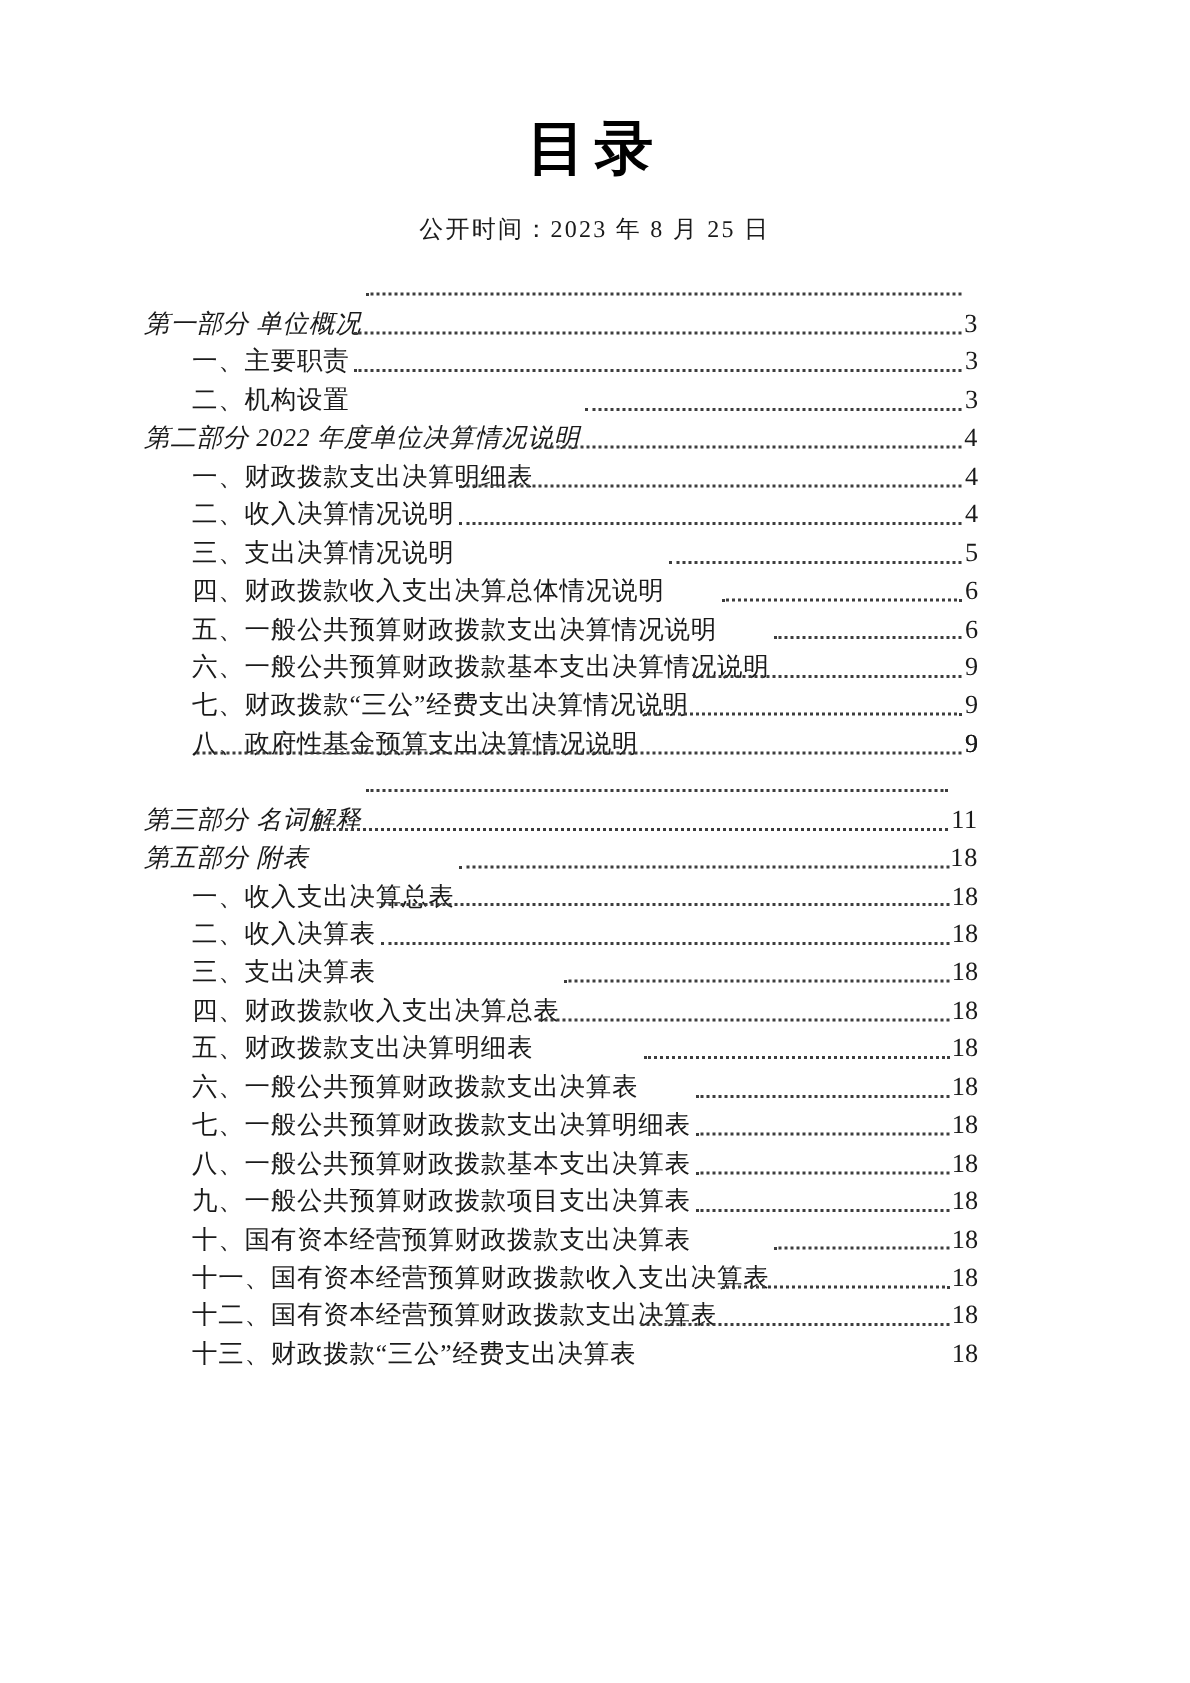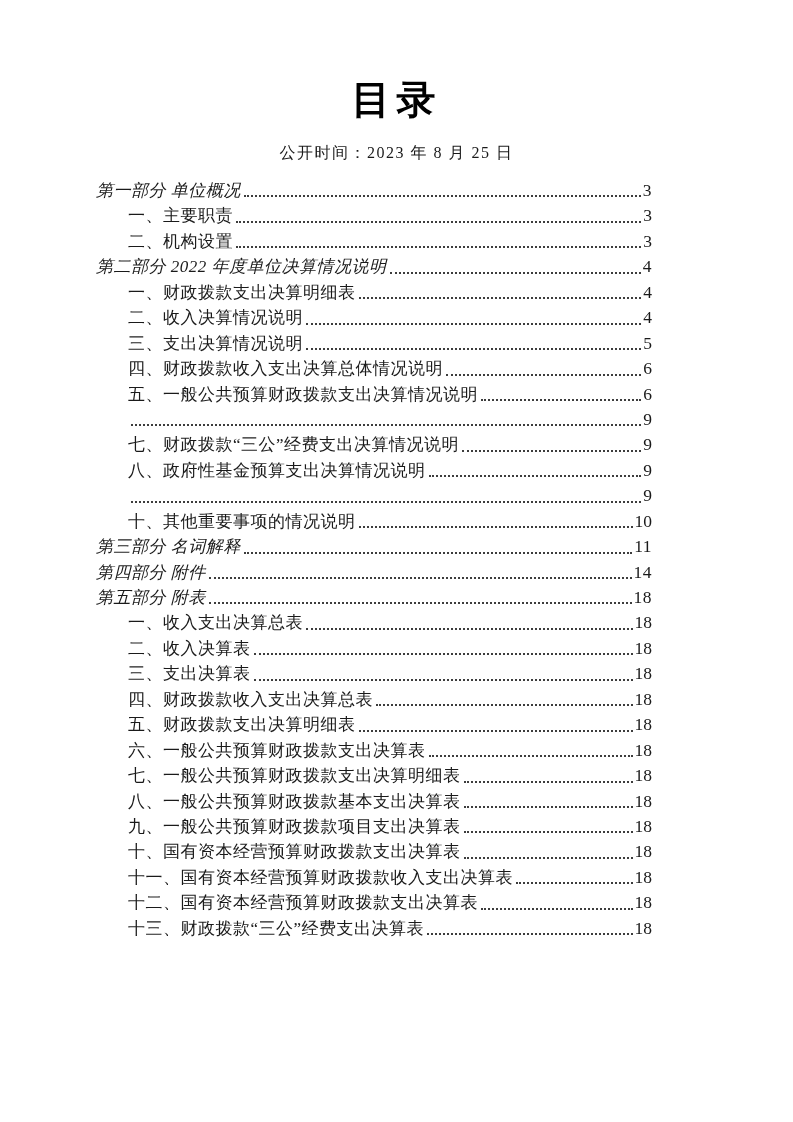--- a/index.html
+++ b/index.html
@@ -58,20 +58,21 @@
   .toc-item {
     padding-left: 32px;
   }
   .toc-part {
     font-style: italic;
     letter-spacing: 0.5px;
   }
   .toc-label {
     white-space: nowrap;
     letter-spacing: 0.5px;
+    margin-top: 25px;
   }
   .toc-dots {
     flex: 1;
     min-width: 8px;
     align-self: flex-end;
     height: 0;
     margin: 0 2px 6px 3px;
     border-bottom: 2px dotted #3d3d3d;
   }
   .toc-page {
@@ -138,51 +139,42 @@
     <span class="toc-label">四、财政拨款收入支出决算总体情况说明</span>
     <span class="toc-dots"></span>
     <span class="toc-page">6</span>
   </div>
       <div class="toc-row toc-item">
     <span class="toc-label">五、一般公共预算财政拨款支出决算情况说明</span>
     <span class="toc-dots"></span>
     <span class="toc-page">6</span>
   </div>
       <div class="toc-row toc-item">
+    <span class="toc-label">六、一般公共预算财政拨款基本支出决算情况说明</span>
     <span class="toc-dots"></span>
     <span class="toc-page">9</span>
   </div>
       <div class="toc-row toc-item">
     <span class="toc-label">七、财政拨款“三公”经费支出决算情况说明</span>
     <span class="toc-dots"></span>
     <span class="toc-page">9</span>
   </div>
       <div class="toc-row toc-item">
     <span class="toc-label">八、政府性基金预算支出决算情况说明</span>
     <span class="toc-dots"></span>
     <span class="toc-page">9</span>
   </div>
       <div class="toc-row toc-item">
     <span class="toc-dots"></span>
     <span class="toc-page">9</span>
   </div>
-      <div class="toc-row toc-item">
-    <span class="toc-label">十、其他重要事项的情况说明</span>
-    <span class="toc-dots"></span>
-    <span class="toc-page">10</span>
-  </div>
       <div class="toc-row toc-part">
     <span class="toc-label">第三部分 名词解释</span>
     <span class="toc-dots"></span>
     <span class="toc-page">11</span>
-  </div>
-      <div class="toc-row toc-part">
-    <span class="toc-label">第四部分 附件</span>
-    <span class="toc-dots"></span>
-    <span class="toc-page">14</span>
   </div>
       <div class="toc-row toc-part">
     <span class="toc-label">第五部分 附表</span>
     <span class="toc-dots"></span>
     <span class="toc-page">18</span>
   </div>
       <div class="toc-row toc-item">
     <span class="toc-label">一、收入支出决算总表</span>
     <span class="toc-dots"></span>
     <span class="toc-page">18</span>

